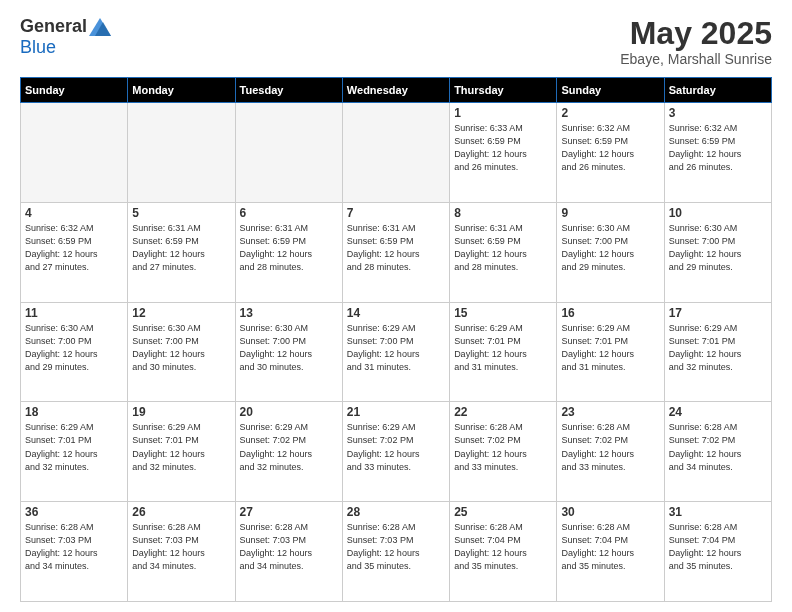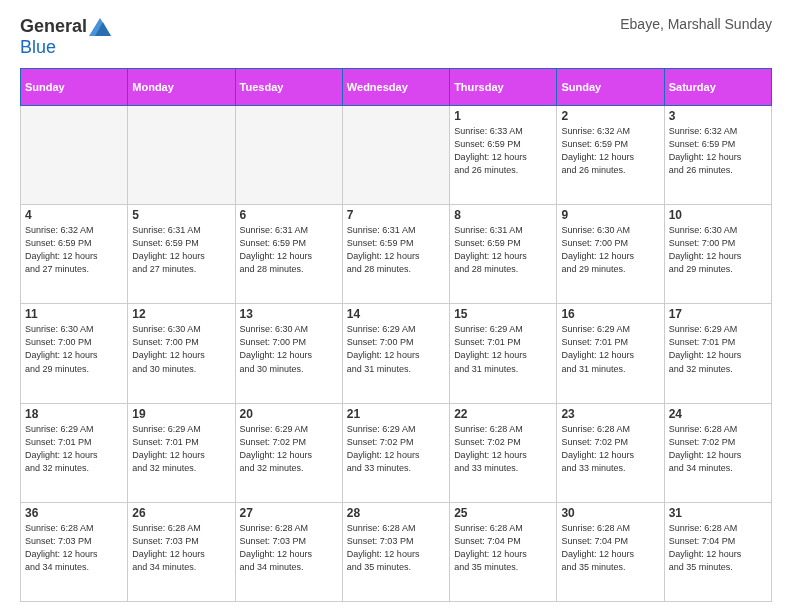--- a/index.html
+++ b/index.html
@@ -61,25 +61,25 @@
       color: #555;
     }
     .calendar {
       flex: 1;
       border: 1px solid #ccc;
       border-collapse: collapse;
       width: 100%;
       table-layout: fixed;
     }
     .calendar th {
-      background: #d946ef;
+      background: #000000;
       color: #fff;
       font-size: 11px;
       font-weight: bold;
-      padding: 12px 4px;
+      padding: 6px 4px;
       border: 1px solid #1e6ab8;
       text-align: left;
     }
     .calendar td {
       border: 1px solid #ccc;
       vertical-align: top;
       padding: 3px 4px;
       font-size: 9.5px;
       color: #333;
       background: #fff;
@@ -116,21 +116,22 @@
       <div class="logo-text">
         <span class="logo-general">General</span>
         <svg class="logo-icon" viewBox="0 0 22 18">
           <polygon points="0,18 11,0 22,18" fill="#2a7fd4" opacity="0.85"></polygon>
           <polygon points="6,18 14,4 22,18" fill="#1a5fa0" opacity="0.7"></polygon>
         </svg>
       </div>
       <span class="logo-blue">Blue</span>
     </div>
     <div class="title-block">
-      <div class="location-title">Ebaye, Marshall Sunday</div>
+      <div class="month-title">May 2025</div>
+      <div class="location-title">Ebaye, Marshall Sunrise</div>
     </div>
   </div>
 
   <table class="calendar">
     <thead>
       <tr>
       <th>Sunday</th>
           <th>Monday</th>
           <th>Tuesday</th>
           <th>Wednesday</th>

